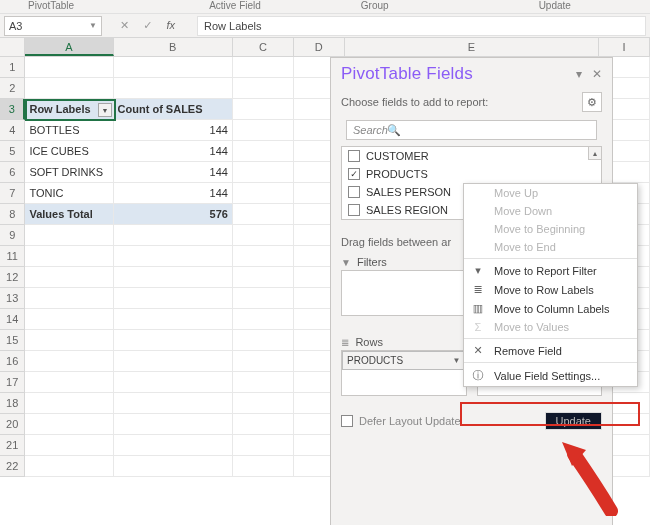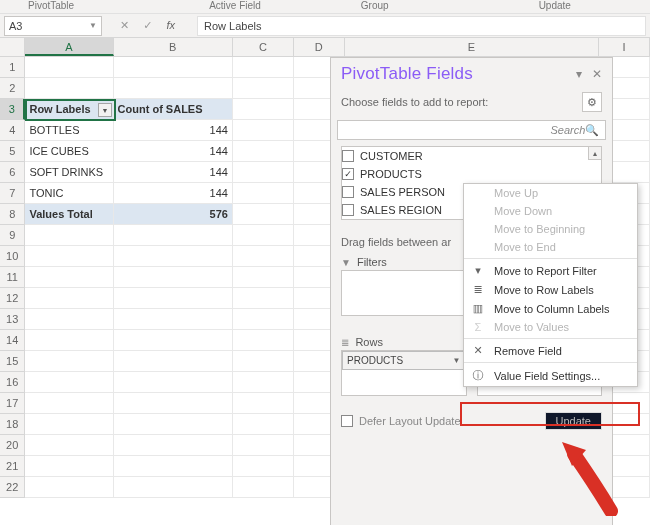--- a/index.html
+++ b/index.html
@@ -120,26 +120,26 @@
     padding: 6px 10px 2px 10px;
   }
   .pane-title { font-size:17px; color:#8b5cf6; font-weight:300; letter-spacing:0.2px;}
   .pane-header .phicons { display:flex; gap:10px; color:#888; font-size:12px; align-items:center;}
   .pane-sub { padding: 6px 10px; color:#666; display:flex; justify-content:space-between; align-items:center;}
   .gear {
     width:20px; height:20px; border:1px solid #c8c6c4; display:flex; align-items:center; justify-content:center;
     background:#fff; font-size:11px; color:#666;
   }
   .search {
-    margin: 2px 6px; height:20px; border:1px solid #c8c6c4; background:#fff;
+    margin: 2px 15px; height:20px; border:1px solid #c8c6c4; background:#fff;
     display:flex; align-items:center; padding:0 6px; color:#888; font-style:italic;
-    justify-content:flex-end;
+    justify-content:flex-start;
   }
   .field-list { margin:6px 10px 6px 10px; border:1px solid #c8c6c4; background:#fff; }
-  .field-item { display:flex; align-items:center; padding:3px 0; gap:6px; font-size:11px; color:#333;}
+  .field-item { display:flex; align-items:center; padding:3px 6px; gap:6px; font-size:11px; color:#333;}
   .chk {
     width:12px; height:12px; border:1px solid #888; display:inline-flex; align-items:center; justify-content:center;
     font-size:9px; color:#333; background:#fff;
   }
   .drag-label { padding:10px 10px 2px 10px; color:#666; }
   .zone-row { display:flex; gap:10px; padding: 4px 10px;}
   .zone { flex:1; }
   .zone-h { display:flex; align-items:center; gap:6px; color:#555; font-size:11px; padding:2px 0;}
   .zone-h .zicon { color:#888; font-size:10px;}
   .zone-box { height:46px; border:1px solid #c8c6c4; background:#fff;}
@@ -293,29 +293,20 @@
       <div class="row">
         <div class="rh">9</div>
         <div class="cell" style="width: 90px;"></div>
         <div class="cell" style="width: 122px;"></div>
         <div class="cell" style="width: 62px;"></div>
         <div class="cell" style="width: 52px;"></div>
         <div class="cell" style="width: 260px;"></div>
         <div class="cell" style="width: 52px;"></div>
       </div>
       <div class="row">
-        <div class="rh">10</div>
-        <div class="cell" style="width: 90px;"></div>
-        <div class="cell" style="width: 122px;"></div>
-        <div class="cell" style="width: 62px;"></div>
-        <div class="cell" style="width: 52px;"></div>
-        <div class="cell" style="width: 260px;"></div>
-        <div class="cell" style="width: 52px;"></div>
-      </div>
-      <div class="row">
         <div class="rh">11</div>
         <div class="cell" style="width: 90px;"></div>
         <div class="cell" style="width: 122px;"></div>
         <div class="cell" style="width: 62px;"></div>
         <div class="cell" style="width: 52px;"></div>
         <div class="cell" style="width: 260px;"></div>
         <div class="cell" style="width: 52px;"></div>
       </div>
       <div class="row">
         <div class="rh">12</div>

